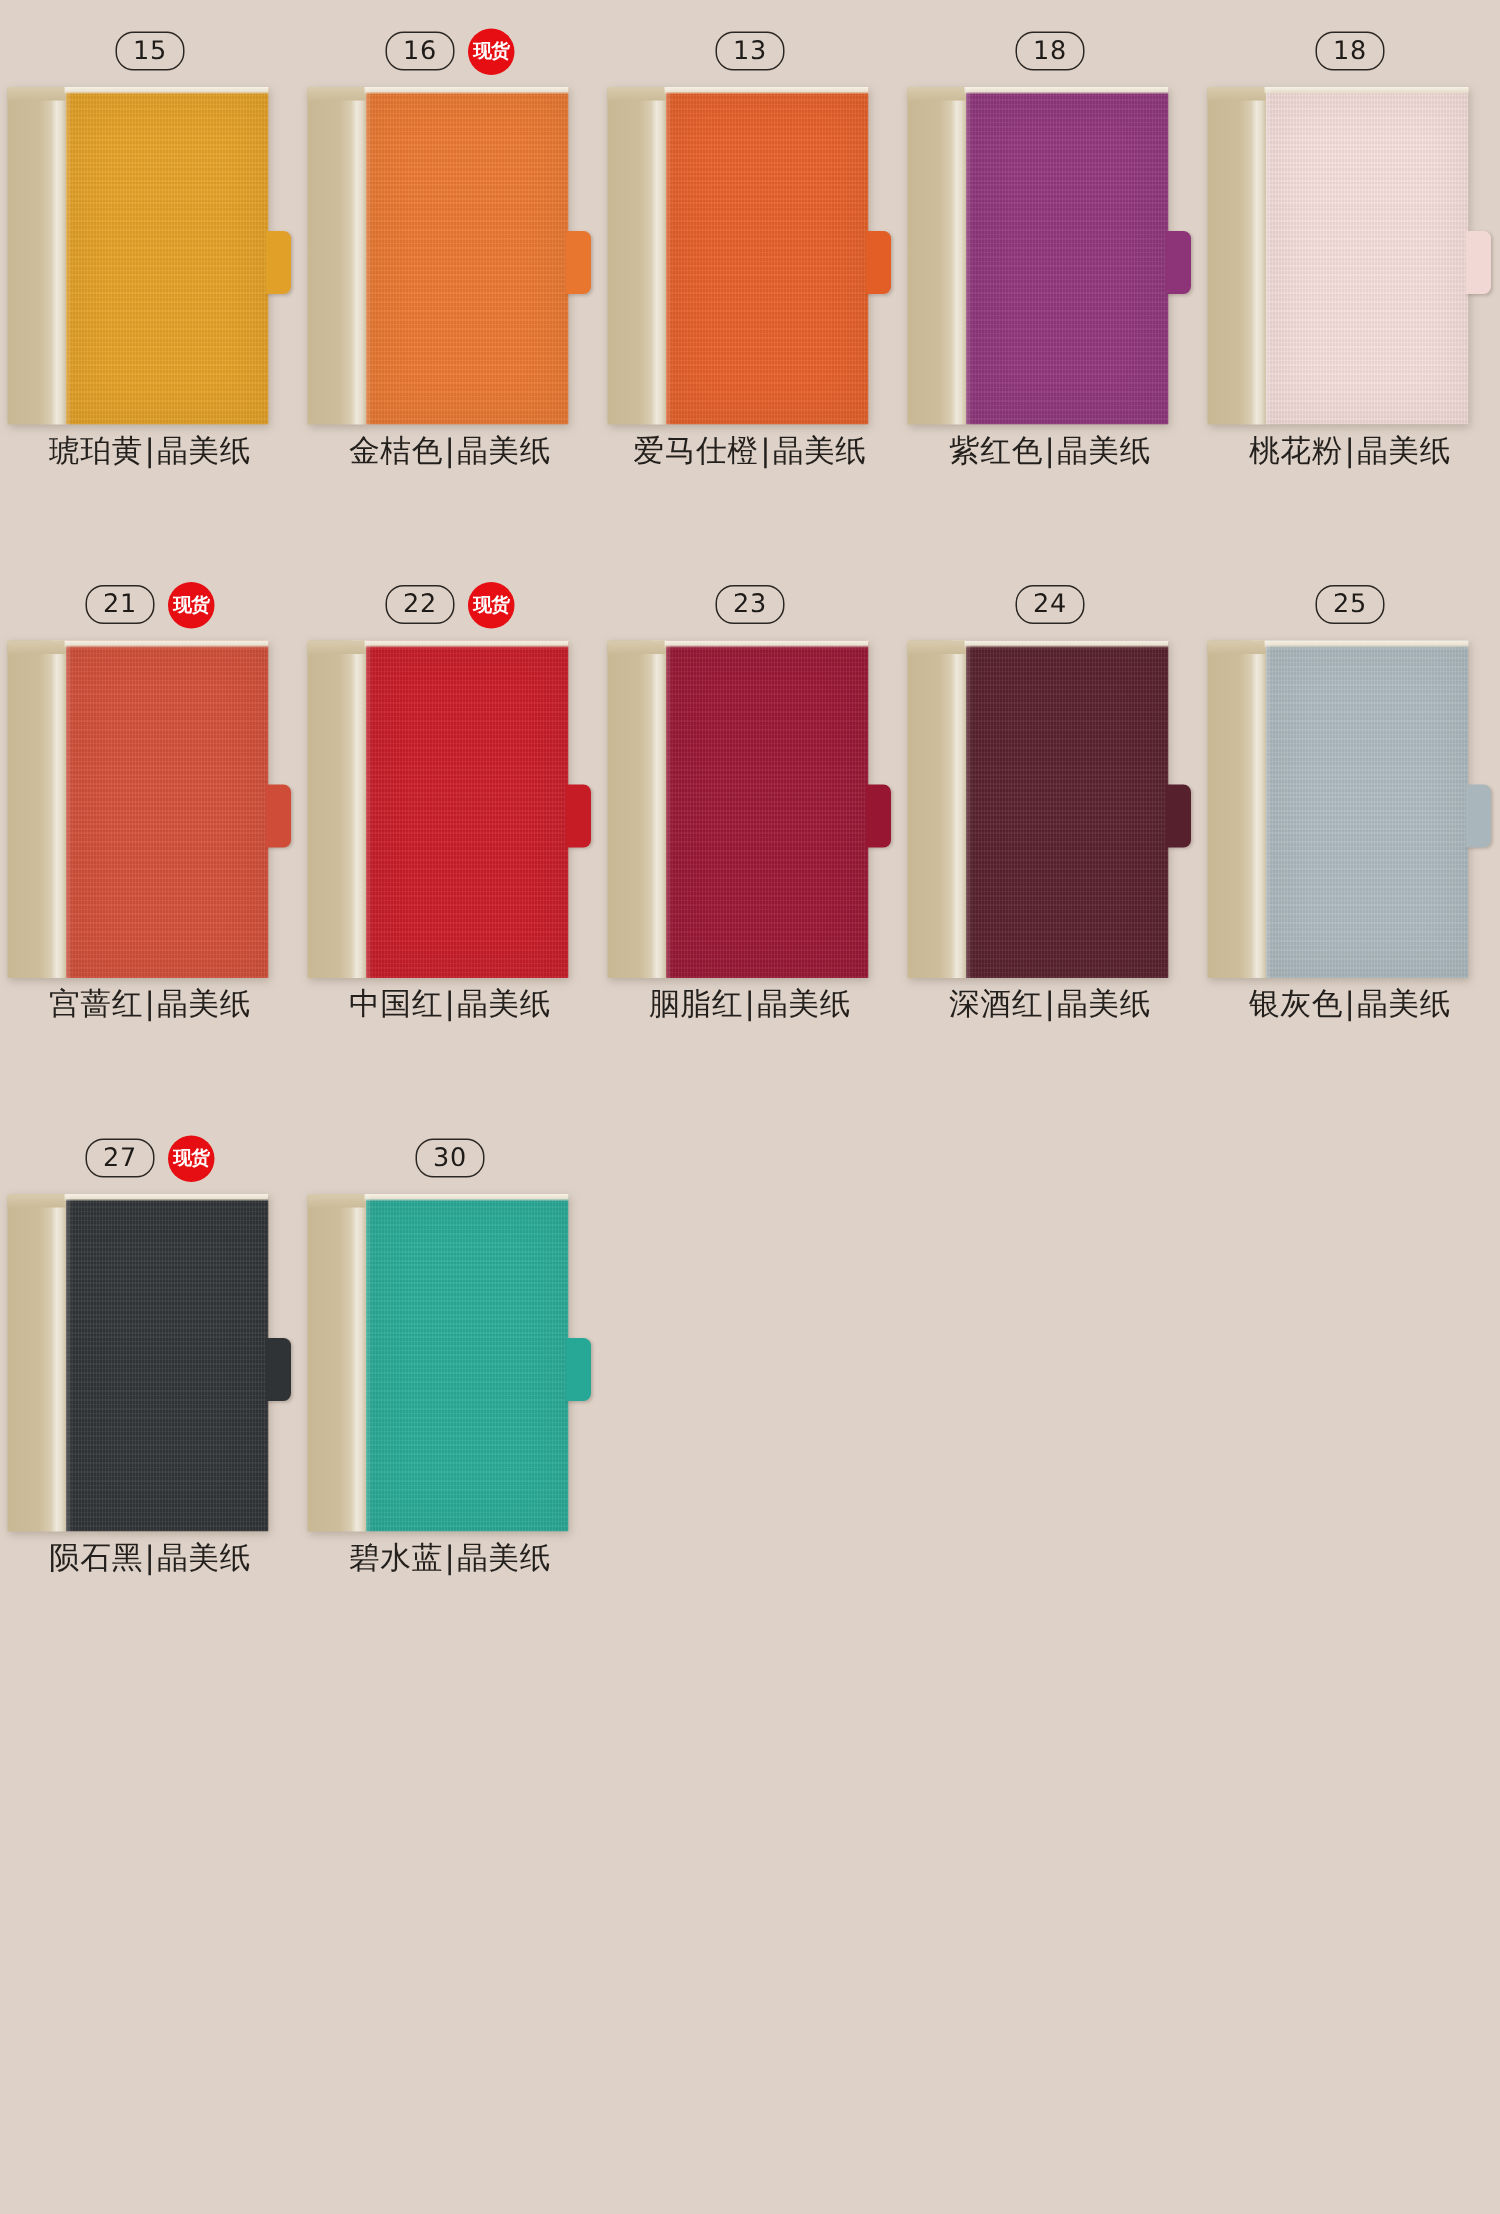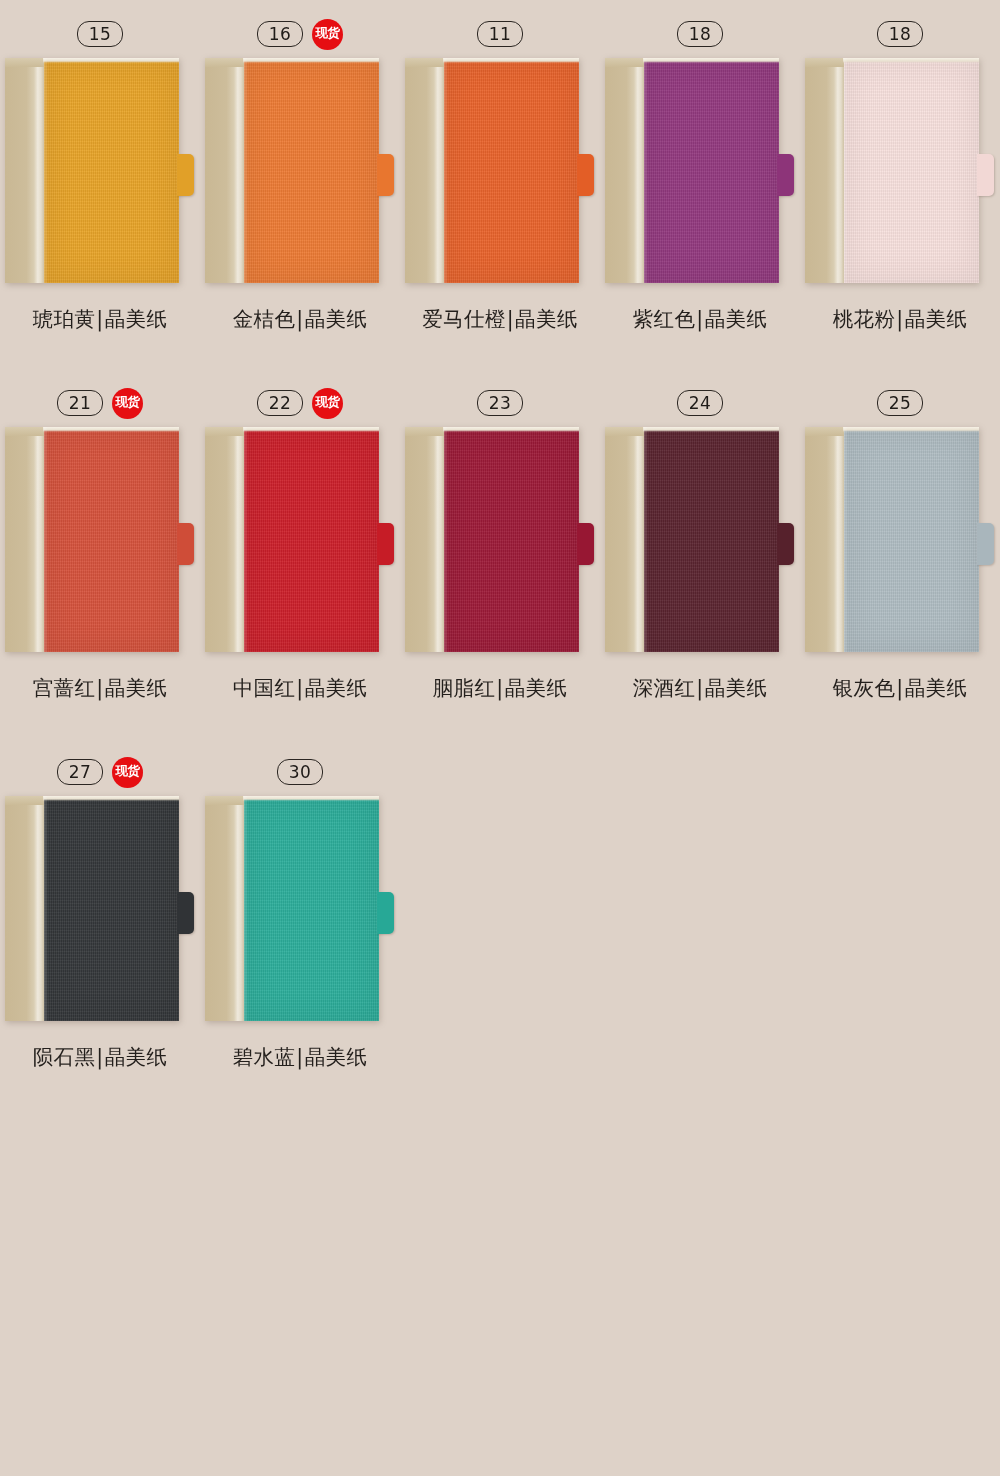--- a/index.html
+++ b/index.html
@@ -62,21 +62,21 @@
     border-radius: 50%;
     background: #e60e12;
     color: #ffffff;
     font-size: 12.5px;
     font-weight: bold;
     display: flex;
     align-items: center;
     justify-content: center;
     letter-spacing: -0.5px;
     line-height: 1;
-    font-family: Liberation Mono, monospace;
+    font-family: Liberation Serif, serif;
   }
 
   
   .book-wrap {
     position: relative;
     width: 190px;
     height: 225px;
     margin-top: 2px;
   }
 
@@ -151,21 +151,21 @@
     left: 172px;
     top: 96px;
     width: 17px;
     height: 42px;
     border-radius: 0 5px 5px 0;
     box-shadow: 1px 1px 2px rgba(90,72,58,0.25);
   }
 
   
   .caption {
-    margin-top: 26px;
+    margin-top: 7px;
     font-size: 20.5px;
     color: #231f1c;
     letter-spacing: 0.4px;
     white-space: nowrap;
     line-height: 1;
   }
   .caption .sep {
     padding: 0 1px;
   }
 </style>
@@ -204,21 +204,21 @@
       </div>
       <div class="tab" style="background-color: rgb(232, 118, 47);"></div>
     </div>
 
     <div class="caption">
       <span>金桔色</span><span class="sep">|</span><span>晶美纸</span>
     </div>
   </div>
     <div class="cell">
     <div class="badge-row">
-      <div class="num-badge">11</div>
+      <div class="num-badge">13</div>
 
     </div>
 
     <div class="book-wrap">
       <div class="book">
         <div class="spine"></div>
         <div class="cover" style="background-color: rgb(233, 99, 43);"></div>
       </div>
       <div class="tab" style="background-color: rgb(227, 94, 38);"></div>
     </div>

